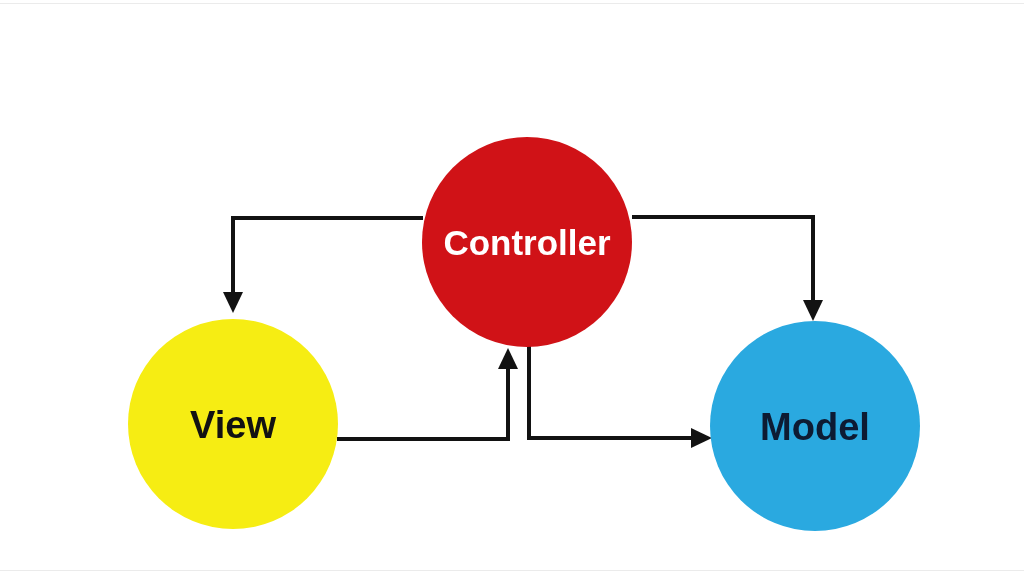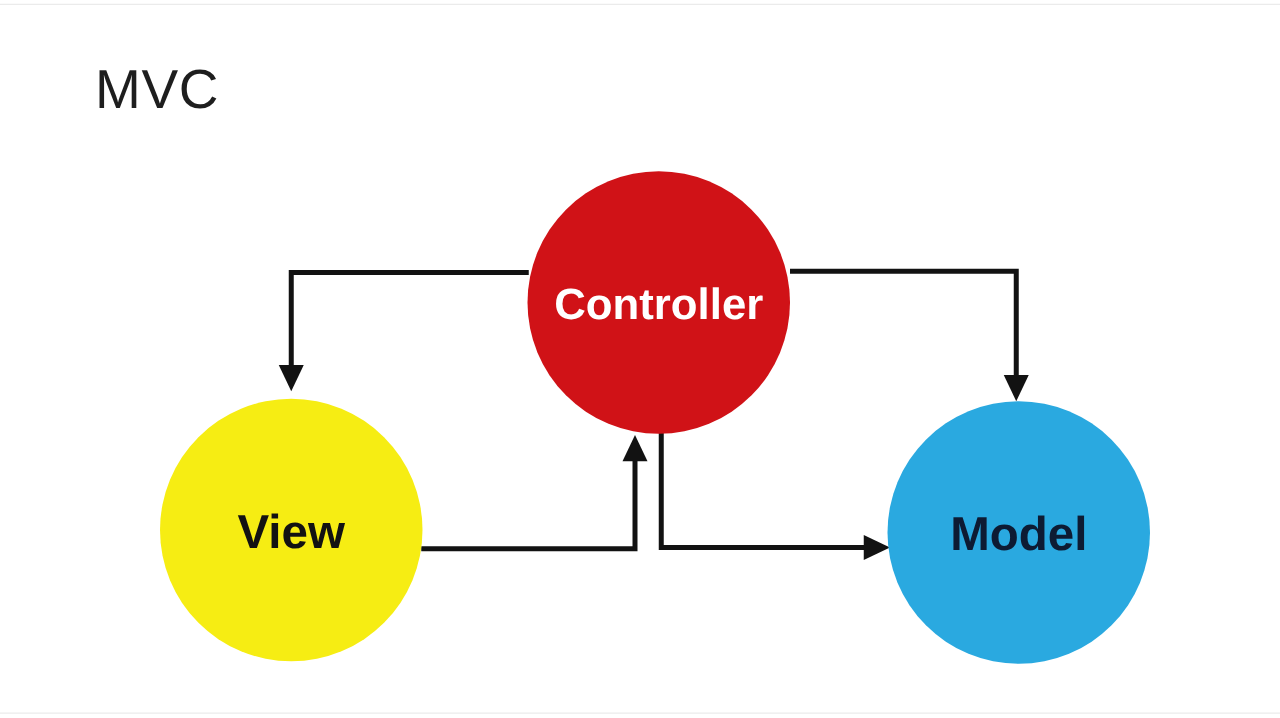--- a/index.html
+++ b/index.html
@@ -60,21 +60,20 @@
   }
 </style>
 </head>
 <body>
 
 <div class="slide">
 
   <div class="edge-hairline top"></div>
   <div class="edge-hairline bottom"></div>
 
-  <div class="slide-title">MVC</div>
 
   <svg class="diagram" viewBox="0 0 1024 574">
 
     <polyline class="edge-line" points="423,218 233,218 233,295" stroke="#121212"></polyline>
     <polygon class="arrowhead" points="233,313 223,292 243,292" fill="#121212"></polygon>
 
     <polyline class="edge-line" points="632,217 813,217 813,303" stroke="#121212"></polyline>
     <polygon class="arrowhead" points="813,321 803,300 823,300" fill="#121212"></polygon>
 
     <polyline class="edge-line" points="337,439 508,439 508,366" stroke="#121212"></polyline>

